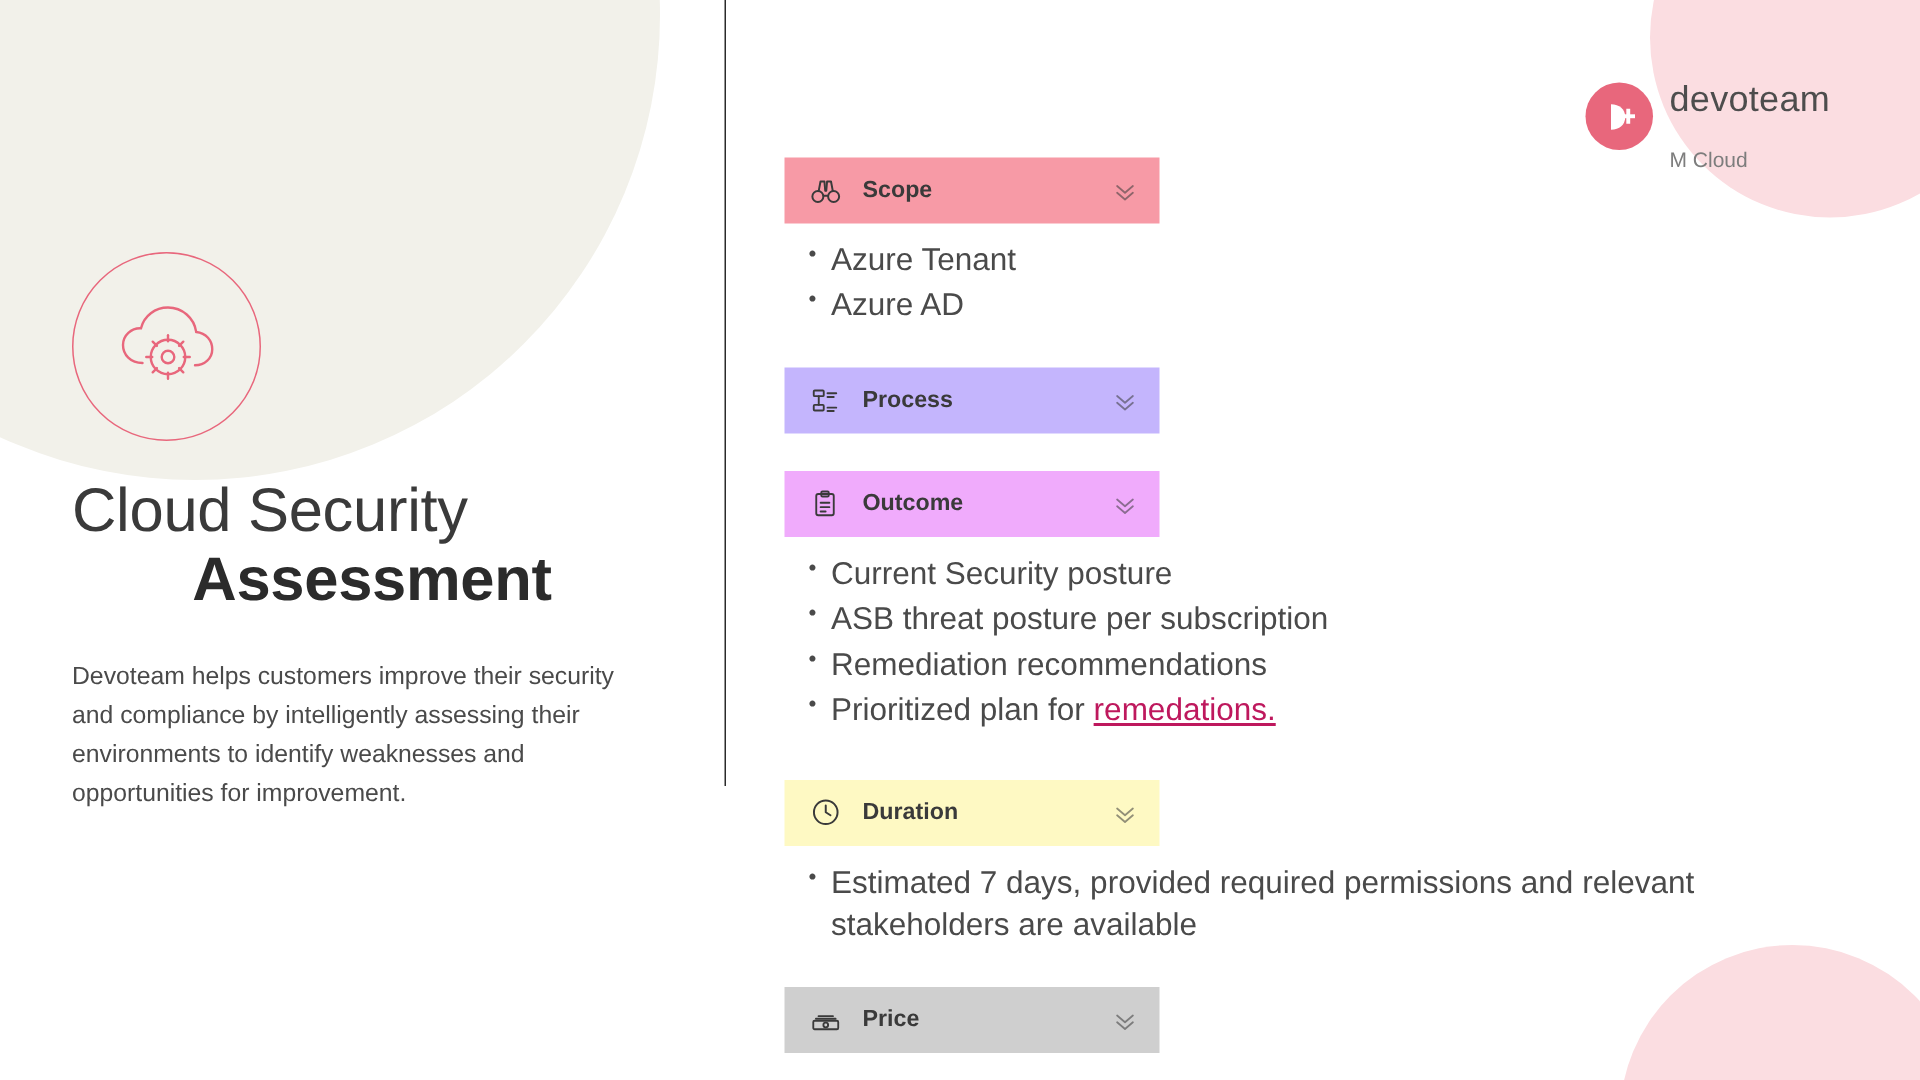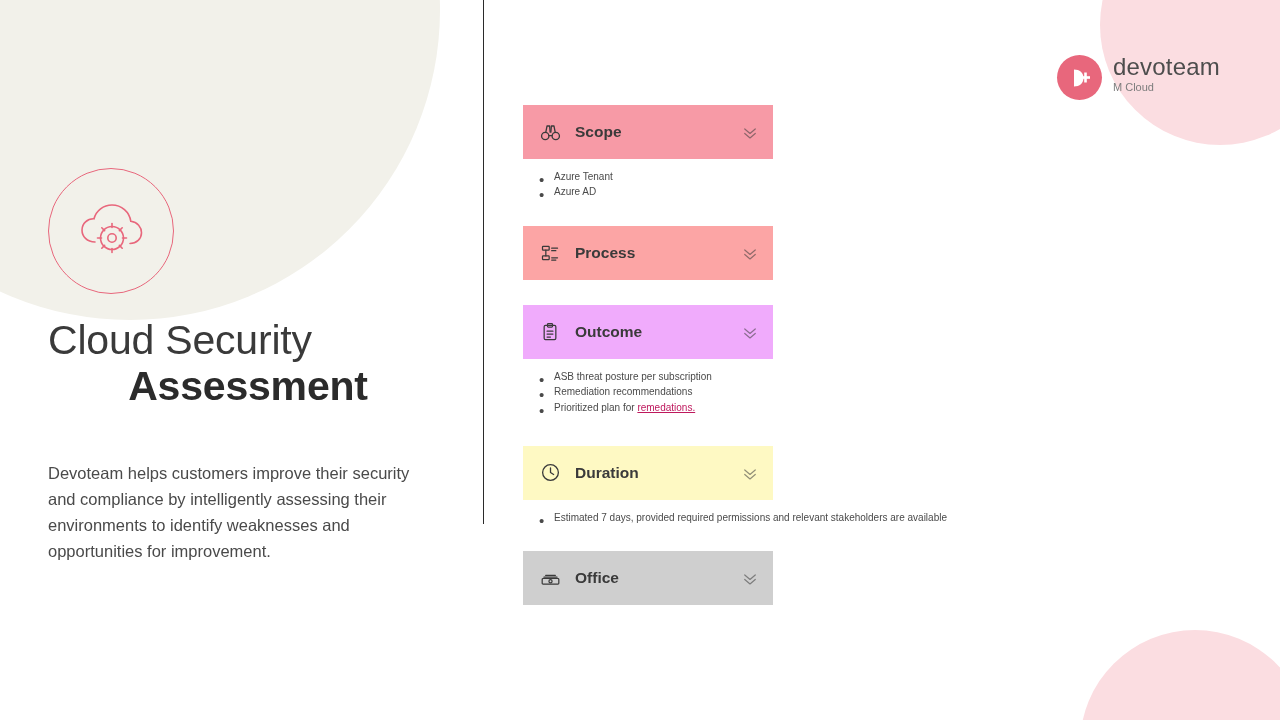--- a/index.html
+++ b/index.html
@@ -69,21 +69,21 @@
   .title-bold {
     font-size: 41px;
     font-weight: 700;
     color: #2b2b2b;
     line-height: 1.12;
     letter-spacing: -0.2px;
     text-align: center;
   }
   .intro-text {
     position: absolute;
-    left: 48px; top: 460px;
+    left: 48px; top: 438px;
     width: 370px;
     font-size: 16.5px;
     line-height: 1.58;
     color: #4a4a4a;
     font-weight: 400;
   }
 
   
   .logo {
     position: absolute;
@@ -98,36 +98,36 @@
     display: flex; align-items: center; justify-content: center;
   }
   .logo-text-wrap { line-height: 1; }
   .logo-name {
     font-size: 24px;
     color: #4d4d4d;
     font-weight: 400;
     letter-spacing: 0.2px;
   }
   .logo-sub {
-    font-size: 11px;
+    font-size: 14px;
     color: #7d7d7d;
     font-weight: 400;
-    margin-top: 3px;
+    margin-top: 20px;
   }
 
   
   .content {
     position: absolute;
     left: 523px; top: 105px;
     width: 700px;
   }
   .section { margin-bottom: 0; }
   .section-header {
     width: 250px;
-    height: 54px;
+    height: 44px;
     display: flex;
     align-items: center;
     padding: 0 14px 0 16px;
     gap: 14px;
   }
   .section-header .hdr-icon {
     width: 22px; height: 22px;
     display: flex; align-items: center; justify-content: center;
     flex: 0 0 auto;
   }
@@ -143,21 +143,21 @@
     opacity: 0.55;
   }
   .bullets {
     list-style: none;
     margin: 11px 0 0 0;
     padding: 0;
   }
   .bullets li {
     position: relative;
     padding-left: 31px;
-    font-size: 10px;
+    font-size: 21px;
     line-height: 1.34;
     color: #4a4a4a;
     margin-bottom: 2px;
   }
   .bullets li::before {
     content: "•";
     position: absolute;
     left: 16px; top: 0;
     color: #4a4a4a;
     font-size: 15px;
@@ -243,21 +243,21 @@
       </div>
       <ul class="bullets">
         <li>Azure Tenant</li>
         <li>Azure AD</li>
       </ul>
     </div>
 
     <div class="gap-md"></div>
 
     <div class="section">
-      <div class="section-header" style="background:#fca5a5">
+      <div class="section-header" style="background:#c4b5fd">
         <span class="hdr-icon">
           <svg width="20" height="20" viewBox="0 0 24 24" fill="none" stroke="#3a3a3a" stroke-width="1.5" stroke-linecap="round" stroke-linejoin="round">
             <rect x="3" y="4" width="8" height="4.5" rx="0.8"></rect>
             <rect x="3" y="15.5" width="8" height="4.5" rx="0.8"></rect>
             <path d="M14 6.2h7"></path>
               <path d="M14 9.2h5"></path>
             <path d="M14 17.7h7"></path>
               <path d="M14 20.4h5"></path>
             <path d="M7 8.5v7"></path>
           </svg>
@@ -287,20 +287,21 @@
         </span>
         <span class="section-title">Outcome</span>
         <span class="chev">
           <svg width="18" height="18" viewBox="0 0 24 24" fill="none" stroke="#3a3a3a" stroke-width="1.6" stroke-linecap="round" stroke-linejoin="round">
             <path d="M5 8l7 6 7-6"></path>
               <path d="M5 14l7 6 7-6"></path>
           </svg>
         </span>
       </div>
       <ul class="bullets">
+        <li>Current Security posture</li>
         <li>ASB threat posture per subscription</li>
         <li>Remediation recommendations</li>
         <li><span>Prioritized plan for </span><span class="link">remedations.</span></li>
       </ul>
     </div>
 
     <div class="gap-lg"></div>
 
     <div class="section">
       <div class="section-header" style="background:#fef9c3">
@@ -328,21 +329,21 @@
     <div class="section">
       <div class="section-header" style="background:#cfcfcf">
         <span class="hdr-icon">
           <svg width="21" height="21" viewBox="0 0 24 24" fill="none" stroke="#3a3a3a" stroke-width="1.4" stroke-linecap="round" stroke-linejoin="round">
             <rect x="2.5" y="12" width="19" height="6.5" rx="1"></rect>
             <path d="M4.5 10.5h15"></path>
               <path d="M6.5 8.5h11"></path>
             <circle cx="12" cy="15.2" r="1.8"></circle>
           </svg>
         </span>
-        <span class="section-title">Office</span>
+        <span class="section-title">Price</span>
         <span class="chev">
           <svg width="18" height="18" viewBox="0 0 24 24" fill="none" stroke="#3a3a3a" stroke-width="1.6" stroke-linecap="round" stroke-linejoin="round">
             <path d="M5 8l7 6 7-6"></path>
               <path d="M5 14l7 6 7-6"></path>
           </svg>
         </span>
       </div>
 
     </div>
 

